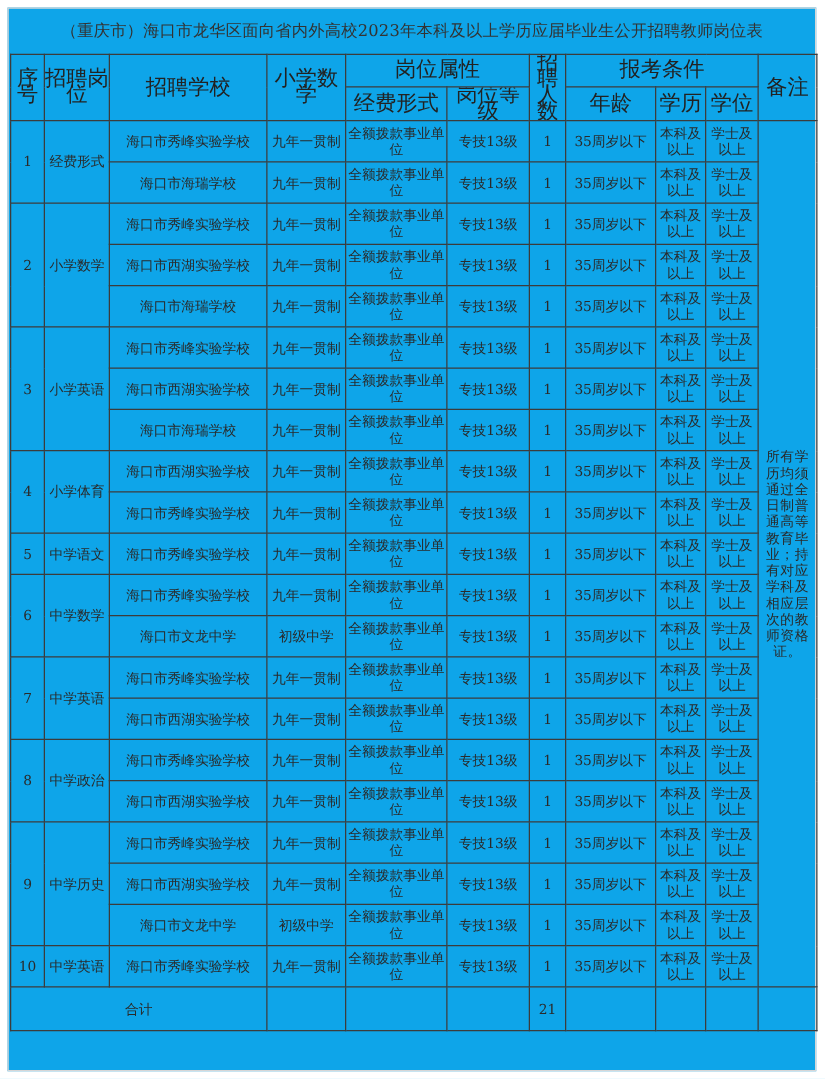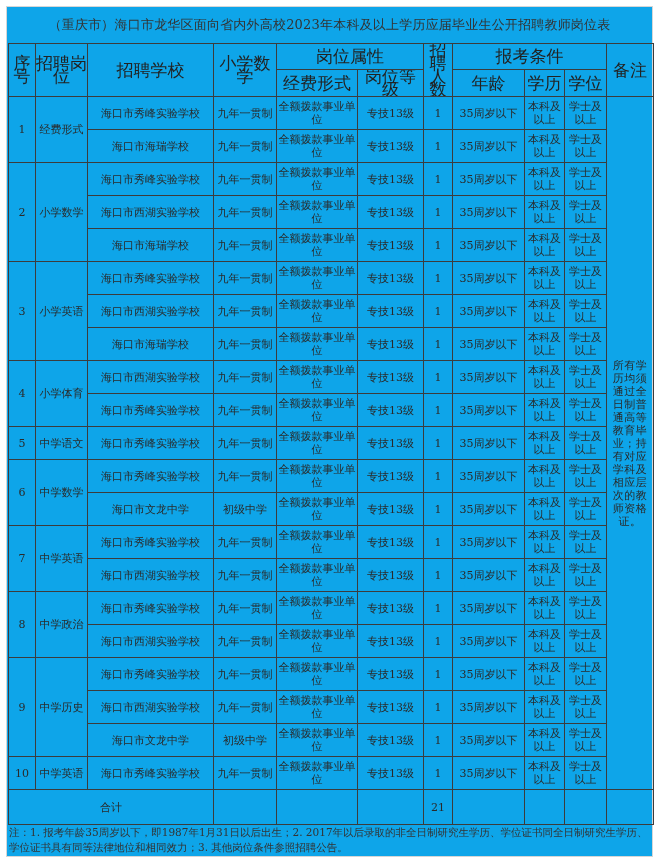--- a/index.html
+++ b/index.html
@@ -308,14 +308,13 @@
     <td></td>
     <td>21</td>
     <td></td>
     <td></td>
     <td></td>
     <td></td>
         </tr>
       </tbody>
   </table>
 
-  <div class="note">注：1. 报考年龄35周岁以下，即1987年1月31日以后出生；2. 2017年以后录取的非全日制研究生学历、学位证书同全日制研究生学历、学位证书具有同等法律地位和相同效力；3. 其他岗位条件参照招聘公告。</div>
 </div>
 
 </body></html>

